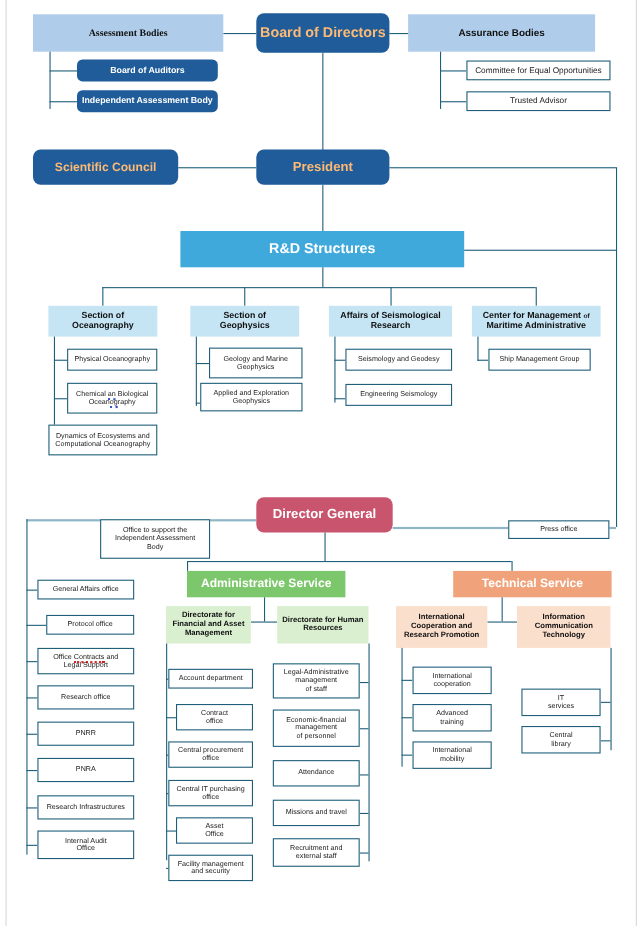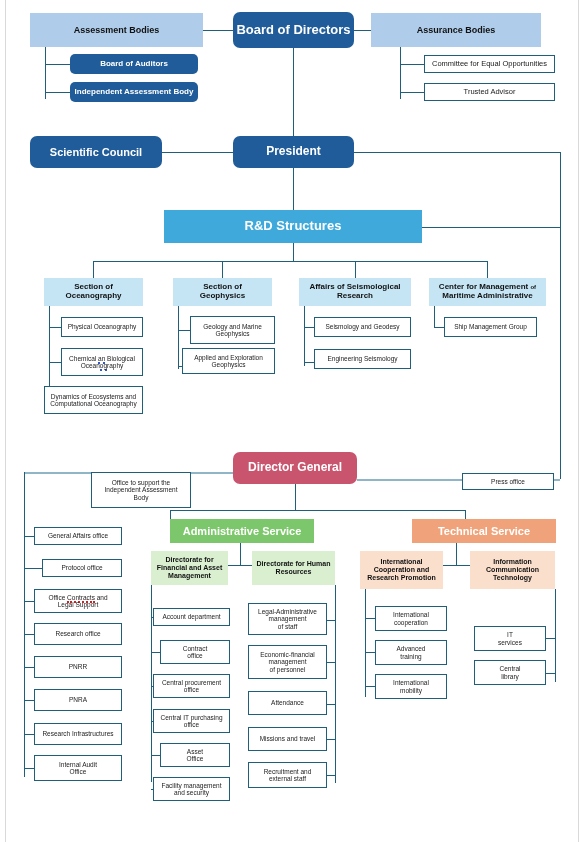--- a/index.html
+++ b/index.html
@@ -1,21 +1,21 @@
 <!DOCTYPE html>
 <html><head>
 <meta charset="utf-8">
 <style>
   html,body{margin:0;padding:0;background:#ffffff;}
   body{font-family:"Liberation Sans", sans-serif;}
   #page{position:relative;width:584px;height:842px;background:#ffffff;overflow:hidden;}
   #page .pgedge{position:absolute;top:0;height:842px;width:1px;background:#d9d9d9;}
   .box{position:absolute;box-sizing:border-box;display:flex;align-items:center;justify-content:center;text-align:center;line-height:1.12;}
   
-  .v-dark{background:#1f5c99;color:#ffffff;font-weight:bold;border-radius:7px;}
+  .v-dark{background:#1f5c99;color:#fdba74;font-weight:bold;border-radius:7px;}
   .v-dark-sm{background:#1f5c99;color:#ffffff;font-weight:bold;border-radius:5px;}
   .v-lightblue{background:#afcdea;color:#111111;font-weight:bold;}
   .v-cyan{background:#3fa9dc;color:#ffffff;font-weight:bold;}
   .v-sectionhdr{background:#c5e5f5;color:#111111;font-weight:bold;}
   .v-white{background:#ffffff;color:#222222;border:1px solid #1f5f7a;}
   .v-rose{background:#c9546e;color:#ffffff;font-weight:bold;border-radius:7px;}
   .v-green{background:#7cc76b;color:#ffffff;font-weight:bold;}
   .v-greenlt{background:#d9efd0;color:#111111;font-weight:bold;}
   .v-orange{background:#f0a37a;color:#ffffff;font-weight:bold;margin-left:25px;}
   .v-orangelt{background:#fadfcd;color:#111111;font-weight:bold;}
@@ -32,21 +32,21 @@
 <body>
 
 <div id="page">
 
   <div class="pgedge" style="left:5px;"></div>
   <div class="pgedge" style="left:578px;"></div>
 
   <div class="ln h" style="left:203px;top:30px;width:30px;"></div>
   <div class="ln h" style="left:354px;top:30px;width:31px;"></div>
 
-  <div class="box v-lightblue" style="left:30px;top:13px;width:173px;height:34px;font-size:9px;">
+  <div class="box v-lightblue" style="left:30px;top:13px;width:173px;height:34px;font-size:9px;font-family:Liberation Serif, serif;">
     <span>Assessment Bodies</span>
   </div>
 
   <div class="box v-dark" style="left:233px;top:12px;width:121px;height:36px;font-size:13px;">
     <span>Board of Directors</span>
   </div>
 
   <div class="box v-lightblue" style="left:371px;top:13px;width:170px;height:34px;font-size:9px;">
     <span>Assurance Bodies</span>
   </div>

